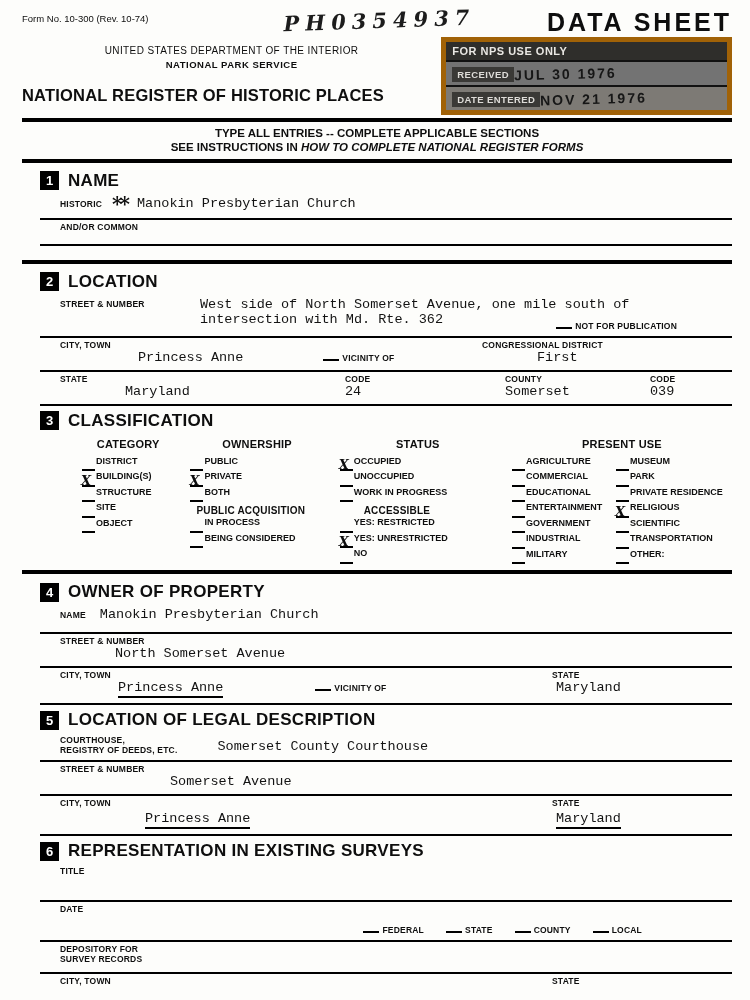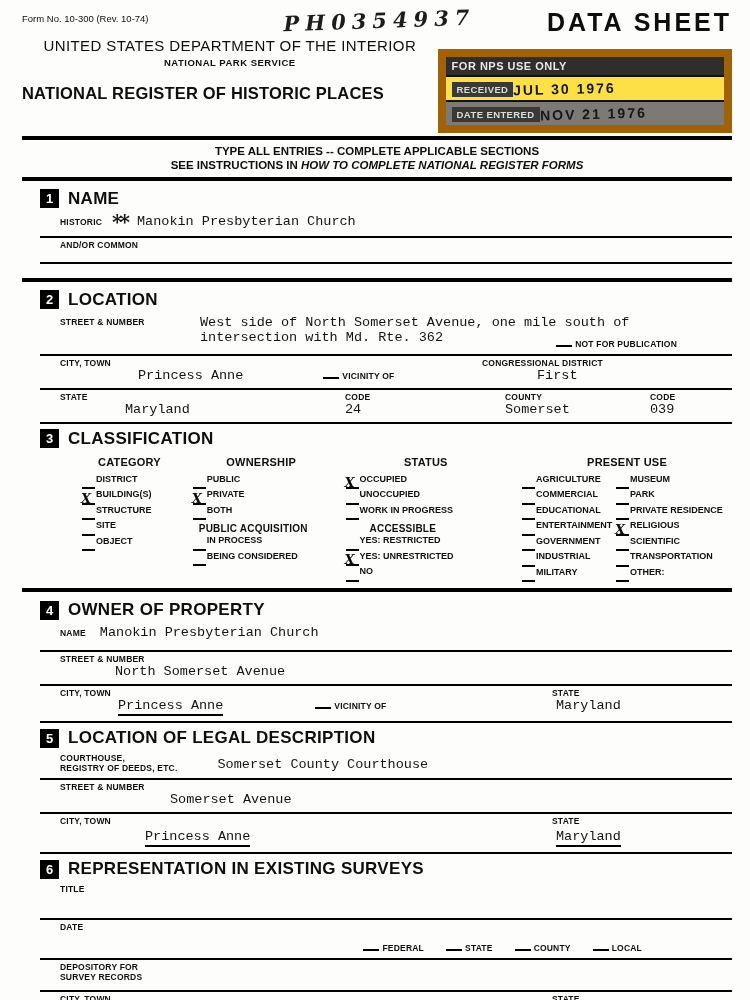--- a/index.html
+++ b/index.html
@@ -10,25 +10,25 @@
   
   .toprow{display:flex;justify-content:center;align-items:flex-start}
   .formno{font-size:9.5px;padding-top:5px;width:190px}
   .hand{font-family:"DejaVu Serif",serif;font-style:italic;font-weight:bold}
   .handid{flex:1;text-align:center;font-size:21px;letter-spacing:6px;transform:rotate(-2deg);color:#1c1c1c}
   .datasheet{font-size:25px;font-weight:800;letter-spacing:3px;white-space:nowrap}
 
   
   .headmid{display:flex;justify-content:space-between;margin-top:0}
   .agencyblock{width:424px}
-  .dept{font-size:15px;text-align:center;letter-spacing:.4px;margin-top:0}
+  .dept{font-size:10px;text-align:center;letter-spacing:.4px;margin-top:8px}
   .svc{font-size:9.5px;font-weight:bold;text-align:center;margin-top:3px;letter-spacing:.5px}
   .ftitle1{font-size:16.5px;font-weight:800;margin-top:16px;letter-spacing:.2px}
   .ftitle2{font-size:16.5px;font-weight:800;padding-left:20px;letter-spacing:.2px}
-  .npsbox{width:284px;border:8px solid #a16207;background:#fde047;margin-top:12px;align-self:flex-start}
+  .npsbox{width:284px;border:5px solid #a16207;background:#737373;margin-top:0;align-self:flex-start}
   .npshead{background:#2f2e2b;color:#e9e7e3;font-weight:bold;font-size:11px;padding:3px 6px;letter-spacing:.5px}
   .npsrow{display:flex;align-items:center;padding:4px 6px 3px;border-top:2px solid #111}
   .npsrow.dark{background:#7d7a75}
   .npslabel{background:#3a3936;color:#dedcd8;font-weight:bold;font-size:9.5px;padding:2px 5px;letter-spacing:.4px;white-space:nowrap}
   .npsstamp{font-weight:800;font-size:14px;letter-spacing:2px;color:#161616;transform:rotate(-1.5deg);white-space:nowrap}
 
   
   .rule{height:4px;background:#000;margin:3px 0}
   .instr{text-align:center;font-weight:bold;font-size:11.5px;line-height:1.25;padding:1px 0}
   .ital{font-style:italic}
@@ -51,21 +51,21 @@
   .markstar{font-size:20px;letter-spacing:-3px;line-height:0;position:relative;top:4px}
 
   
   .classif{display:flex;margin:4px 0 6px 60px;gap:16px}
   .colhead{font-size:11px;font-weight:800;text-align:center;margin-bottom:6px;letter-spacing:.2px}
   .subhead{font-size:10px;font-weight:800;margin:3px 0 1px 6px;letter-spacing:.2px;white-space:nowrap}
   .col.cat{width:104px}
   .col.own{width:150px}
   .col.stat{width:176px}
   .col.use{flex:1}
-  .usecols{display:flex;}
+  .usecols{display:flex;gap:10px}
   .ucol1{width:94px}
   .ucol2{width:116px}
   .chk{display:flex;align-items:baseline;height:15.5px;font-size:9px;font-weight:bold;white-space:nowrap}
   .blank{position:relative;width:13px;border-bottom:2px solid #000;height:10px;margin-right:1px;flex:0 0 auto;align-self:flex-end}
   .mark{position:absolute;left:-1px;bottom:-2px;font-family:"DejaVu Serif",serif;font-style:italic;font-weight:bold;font-size:13px;line-height:1}
 
   .levels{display:flex;gap:22px;margin:8px 90px 0 auto;justify-content:flex-end}
   .lvl{display:flex;align-items:baseline}
 </style>
 </head>

